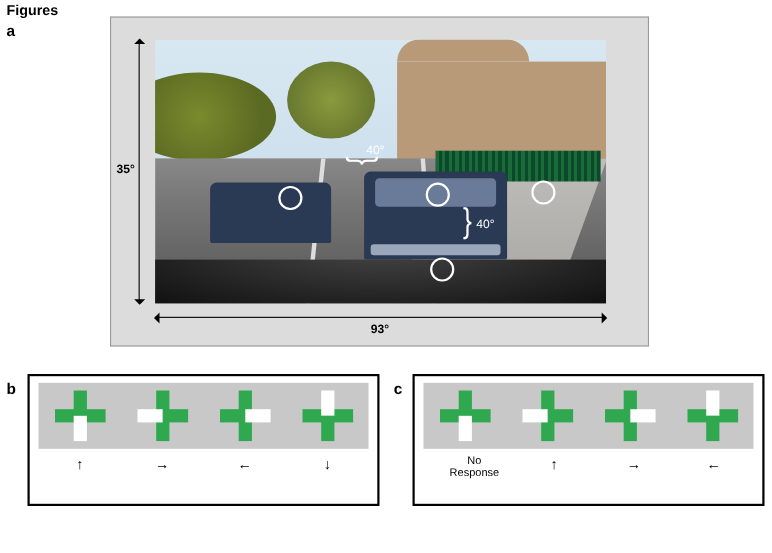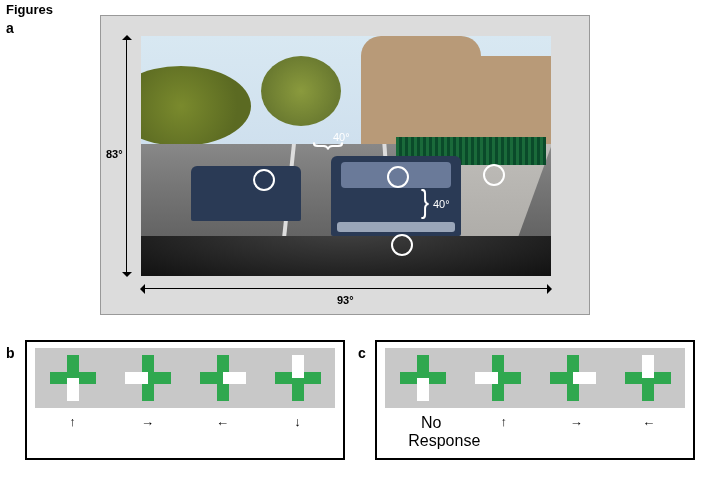--- a/index.html
+++ b/index.html
@@ -105,21 +105,21 @@
   .vbar{top:0;bottom:0;left:17px;width:12px;}
   .g{background:#2fa84f;}
   .w{background:#fff;}
   .vbar.half-top{height:23px;top:0;}
   .vbar.half-bot{height:23px;top:23px;}
   .hbar.half-l{width:23px;left:0;}
   .hbar.half-r{width:23px;left:23px;}
   .resp-row{display:flex;justify-content:space-around;margin-top:6px;
     font-size:13px;}
   .resp-row span{width:46px;text-align:center;}
-  .no-resp{font-size:16px;margin-left:10px;}
+  .no-resp{font-size:10px;margin-left:10px;}
 </style>
 </head>
 <body>
 
 <div class="panel-label" style="left:6px;top:2px;font-size:13px;">Figures</div>
 
 <div class="panel-label" style="left:6px;top:20px;">a</div>
 
 <div class="panel-a">
   <div class="scene">
@@ -149,21 +149,21 @@
     <div class="angle-lbl" style="left:192px; top:95px;">40°</div>
 
     <div class="brace" style="left:280px; top:152px;">}</div>
     <div class="angle-lbl" style="left:292px; top:162px;">40°</div>
   </div>
 
   <div class="arrow-h" style="left:40px; top:272px; width:410px;"></div>
   <div class="dim-lbl" style="left:236px; top:278px;">93°</div>
 
   <div class="arrow-v" style="left:25px; top:20px; height:240px;"></div>
-  <div class="dim-lbl" style="left:5px; top:132px;">83°</div>
+  <div class="dim-lbl" style="left:5px; top:132px;">35°</div>
 </div>
 
 <div class="panel-label" style="left:6px; top:345px;">b</div>
 
 <div class="task-panel" style="left:25px;">
   <div class="cross-row">
     <div class="cross">
       <div class="hbar g"></div>
       <div class="vbar half-top g"></div>
       <div class="vbar half-bot w"></div>

